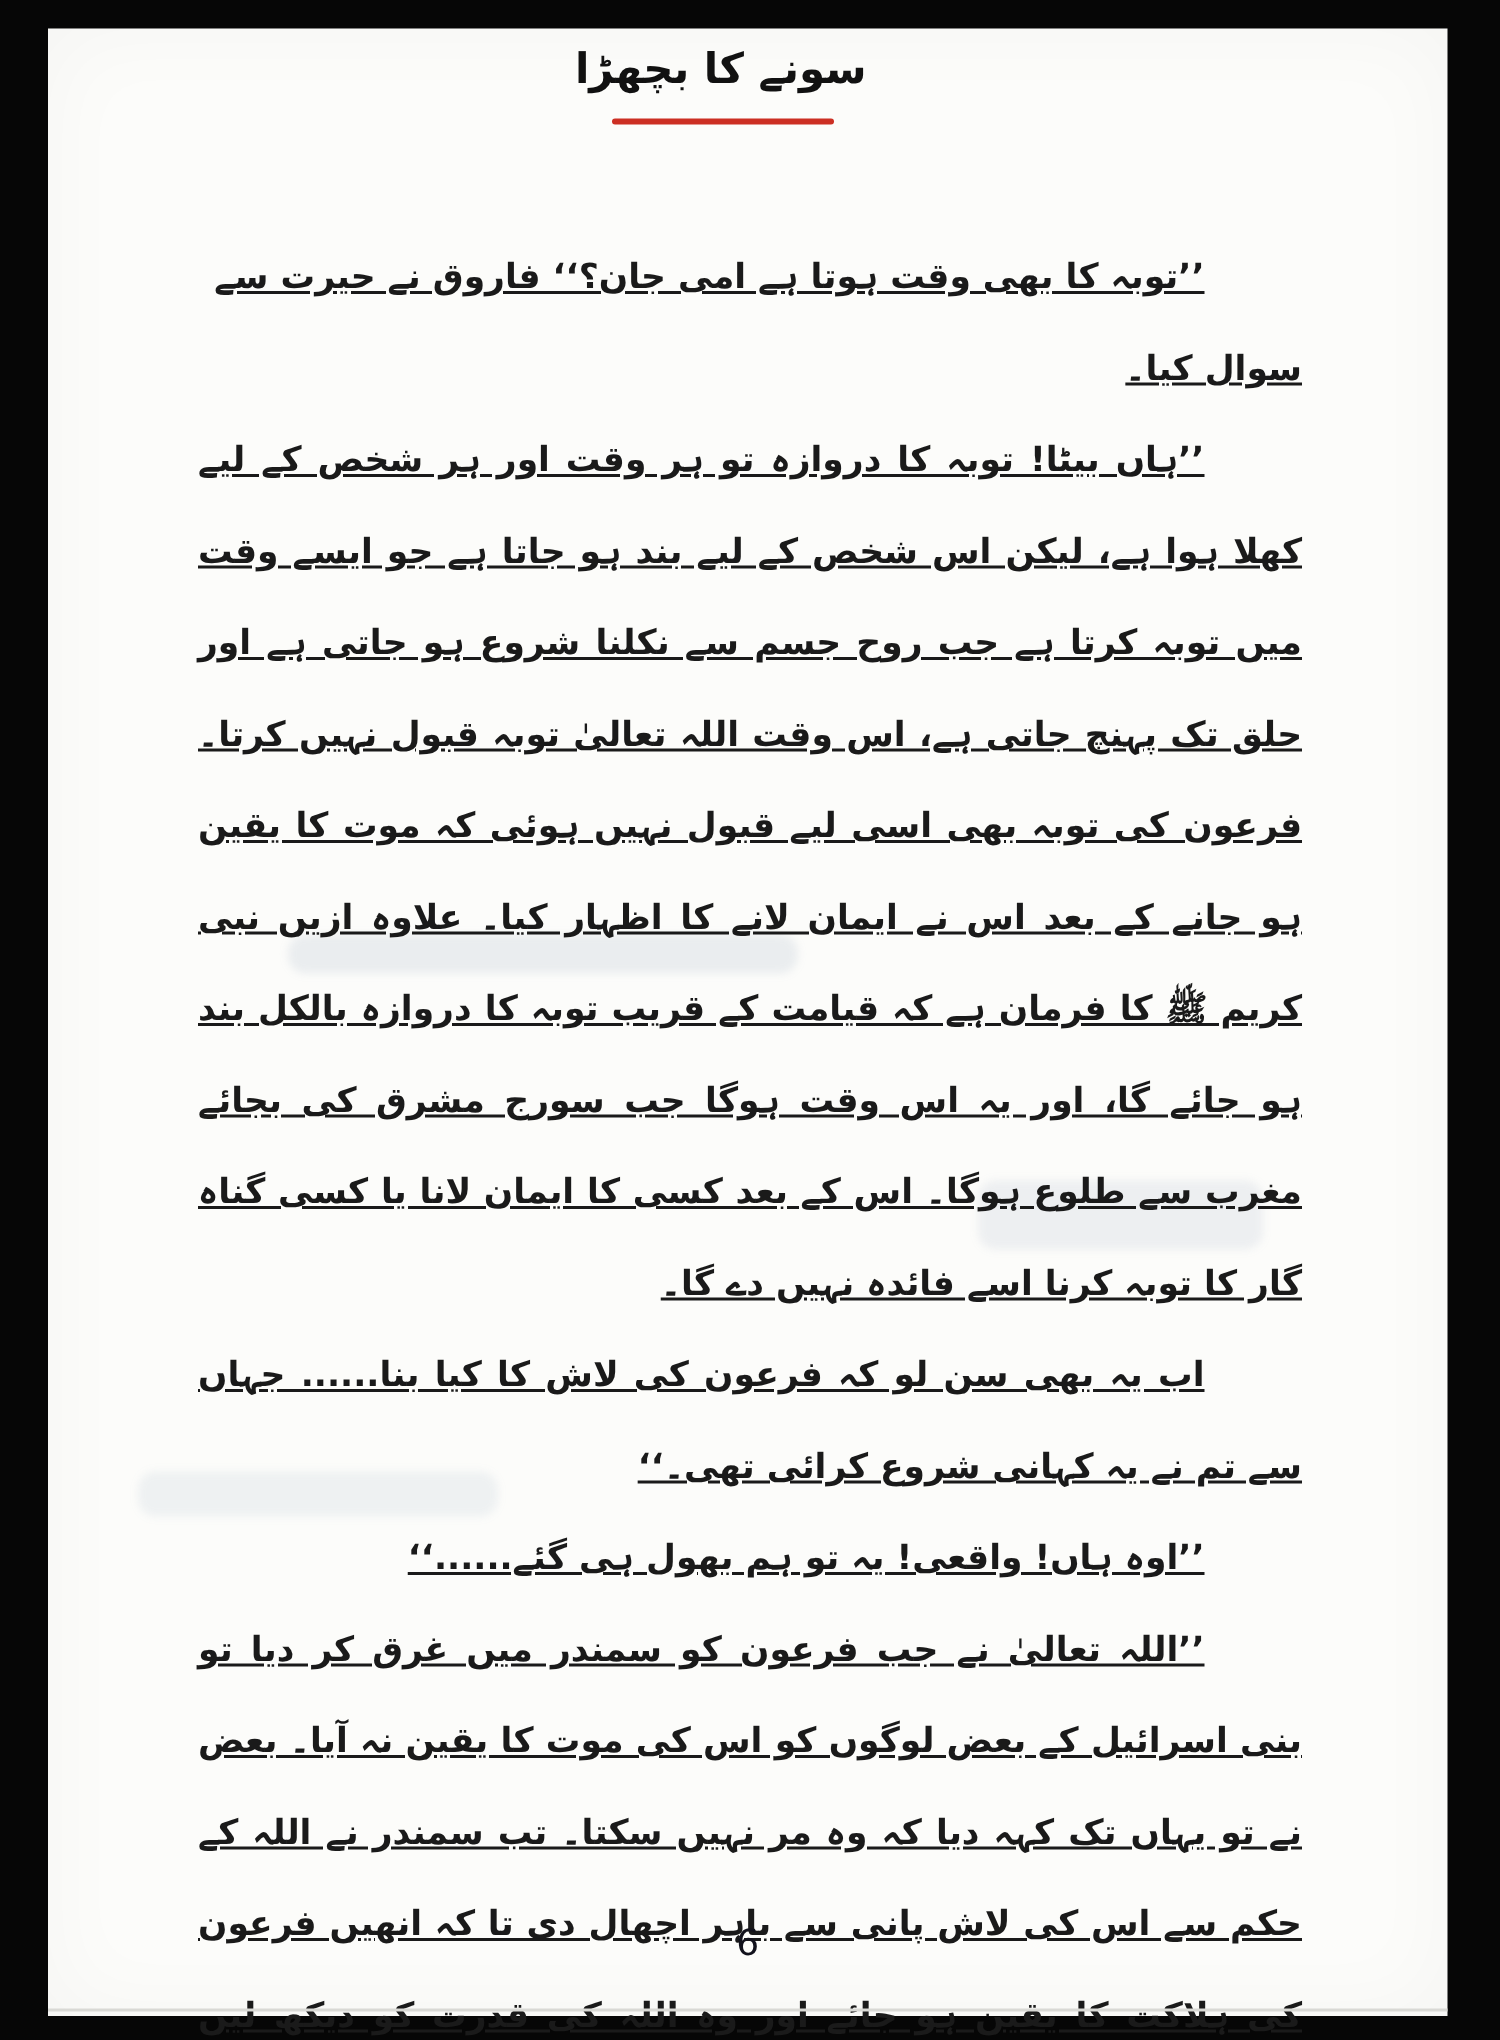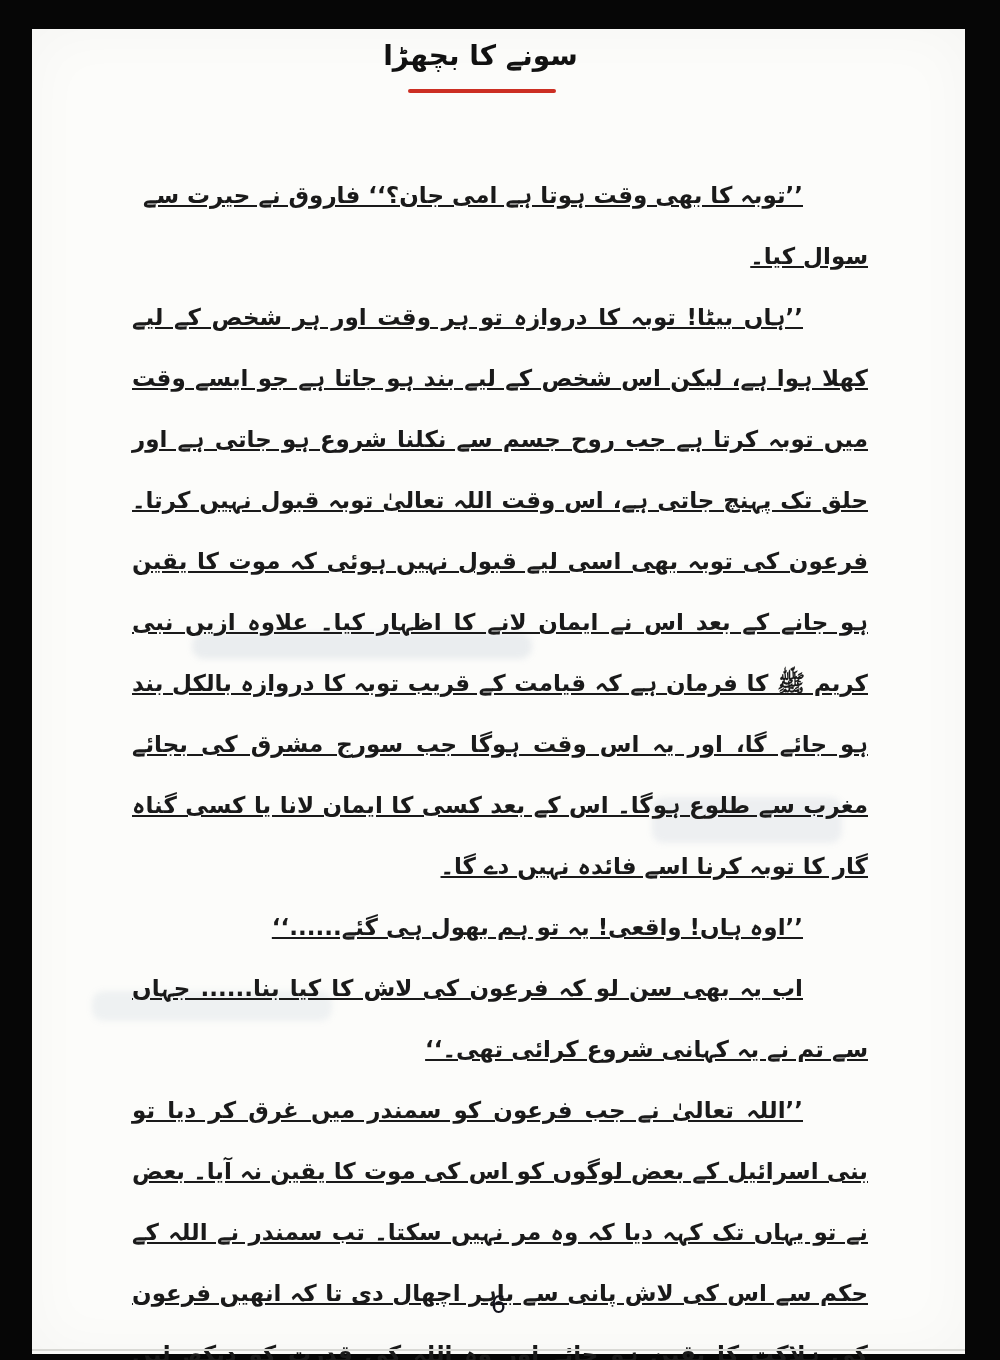--- a/index.html
+++ b/index.html
@@ -9,21 +9,21 @@
     background: #060606;
     font-family: "DejaVu Sans", sans-serif;
   }
   .scan-bg {
     position: absolute; inset: 0;
     width: 1000px; height: 1360px;
     background: #060606;
   }
   .book-page {
     position: absolute;
-    left: 32px; top: 29px;
+    left: 32px; top: 19px;
     width: 933px; height: 1325px;
     background: #fcfcfa;
     box-shadow: inset 0 0 60px rgba(0,0,0,0.03);
     direction: rtl;
     color: #161616;
   }
   
   .page-header {
     position: absolute;
     top: 10px; left: 0; width: 100%;
@@ -100,22 +100,22 @@
   </div>
   <div class="title-underline" style="background:#cc2f23;"></div>
 
   <div class="showthrough st-1"></div>
   <div class="showthrough st-2"></div>
   <div class="showthrough st-3"></div>
 
   <div class="body-text">
     <p class="para indent no-justify">’’توبہ کا بھی وقت ہوتا ہے امی جان؟‘‘ فاروق نے حیرت سے سوال کیا۔</p>
     <p class="para indent">’’ہاں بیٹا! توبہ کا دروازہ تو ہر وقت اور ہر شخص کے لیے کھلا ہوا ہے، لیکن اس شخص کے لیے بند ہو جاتا ہے جو ایسے وقت میں توبہ کرتا ہے جب روح جسم سے نکلنا شروع ہو جاتی ہے اور حلق تک پہنچ جاتی ہے، اس وقت اللہ تعالیٰ توبہ قبول نہیں کرتا۔ فرعون کی توبہ بھی اسی لیے قبول نہیں ہوئی کہ موت کا یقین ہو جانے کے بعد اس نے ایمان لانے کا اظہار کیا۔ علاوہ ازیں نبی کریم ﷺ کا فرمان ہے کہ قیامت کے قریب توبہ کا دروازہ بالکل بند ہو جائے گا، اور یہ اس وقت ہوگا جب سورج مشرق کی بجائے مغرب سے طلوع ہوگا۔ اس کے بعد کسی کا ایمان لانا یا کسی گناہ گار کا توبہ کرنا اسے فائدہ نہیں دے گا۔</p>
+    <p class="para indent">اب یہ بھی سن لو کہ فرعون کی لاش کا کیا بنا...... جہاں سے تم نے یہ کہانی شروع کرائی تھی۔‘‘</p>
     <p class="para indent no-justify">’’اوہ ہاں! واقعی! یہ تو ہم بھول ہی گئے......‘‘</p>
-    <p class="para indent">اب یہ بھی سن لو کہ فرعون کی لاش کا کیا بنا...... جہاں سے تم نے یہ کہانی شروع کرائی تھی۔‘‘</p>
     <p class="para indent">’’اللہ تعالیٰ نے جب فرعون کو سمندر میں غرق کر دیا تو بنی اسرائیل کے بعض لوگوں کو اس کی موت کا یقین نہ آیا۔ بعض نے تو یہاں تک کہہ دیا کہ وہ مر نہیں سکتا۔ تب سمندر نے اللہ کے حکم سے اس کی لاش پانی سے باہر اچھال دی تا کہ انھیں فرعون کی ہلاکت کا یقین ہو جائے اور وہ اللہ کی قدرت کو دیکھ لیں جیسا کہ اللہ تعالیٰ فرماتا ہے:</p>
 
   </div>
 
   <div class="page-number">6</div>
 
   <div class="scan-edge-line"></div>
 </div>
 
 </body></html>

